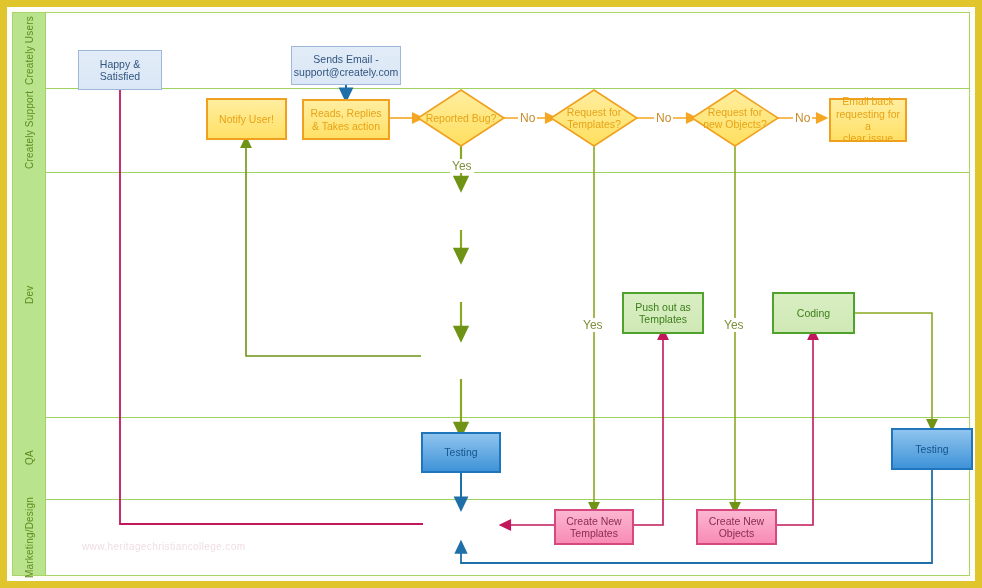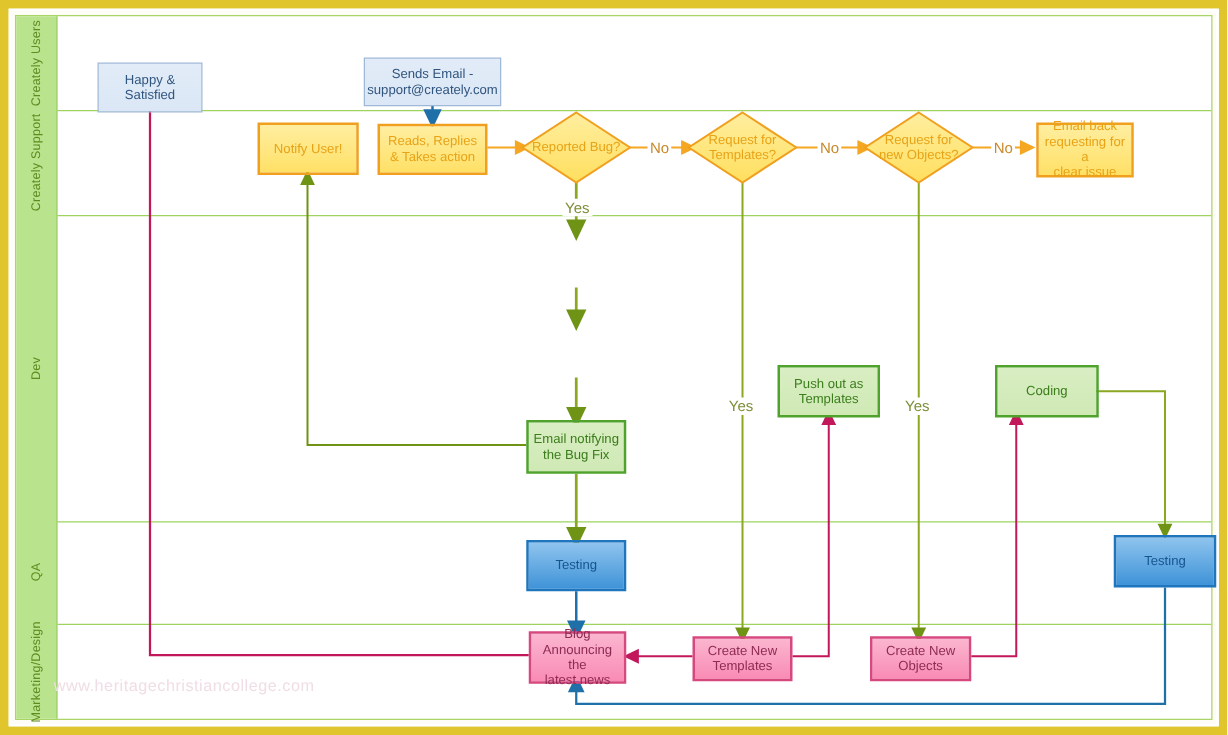--- a/index.html
+++ b/index.html
@@ -13,22 +13,22 @@
   
   #pool{position:absolute;left:12px;top:12px;width:958px;height:564px;box-sizing:border-box;
      border:1px solid #a8d468;background:#ffffff;}
   #lane-header{position:absolute;left:0;top:0;width:33px;height:100%;
      background:#b9e38c;border-right:1px solid #9fd06a;box-sizing:border-box;}
   .lane-label{position:absolute;left:0;width:33px;color:#5f8c1f;font-size:10px;
      letter-spacing:.2px;text-align:center;
      writing-mode:vertical-rl;transform:rotate(180deg);
      display:flex;align-items:center;justify-content:center;white-space:nowrap;}
   .lane-divider{position:absolute;left:33px;right:0;height:0;border-top:1px solid #9ed35f;}
-  .watermark{position:absolute;font-size:13px;color:#f0dde5;letter-spacing:.4px;
-     white-space:nowrap;}
+  .watermark{position:absolute;font-size:10px;color:#f0dde5;letter-spacing:.4px;
+     white-space:nowrap;margin-left:39px;}
 
   
   #wires{position:absolute;left:0;top:0;width:982px;height:588px;pointer-events:none;}
 
   
   .node{position:absolute;box-sizing:border-box;display:flex;align-items:center;
      justify-content:center;text-align:center;line-height:1.18;font-size:10.5px;}
   .node span{display:block;padding:0 3px;}
 
   .n-blue{background:linear-gradient(180deg,#e2ecf8 0%,#dbe7f6 100%);
@@ -174,43 +174,37 @@
   <div class="diamond" style="left:692px;top:90px;width:86px;height:56px;">
     <div class="dlabel">Request for<br>new Objects?</div>
   </div>
 
   <div class="node n-yellow" style="left:829px;top:98px;width:78px;height:44px;">
     <span>Email back<br>requesting for a<br>clear issue</span>
   </div>
 
 
 
-  <div class="node n-green" style="left:421px;top:336px;width:80px;height:43px;">
-    <span>Email notifying<br>the Bug Fix</span>
-  </div>
 
   <div class="node n-green" style="left:622px;top:292px;width:82px;height:42px;">
     <span>Push out as<br>Templates</span>
   </div>
 
-  <div class="node n-green" style="left:772px;top:292px;width:83px;height:42px;margin-left:24px;">
+  <div class="node n-green" style="left:772px;top:292px;width:83px;height:42px;">
     <span>Coding</span>
   </div>
 
   <div class="node n-qa" style="left:421px;top:432px;width:80px;height:41px;">
     <span>Testing</span>
   </div>
 
   <div class="node n-qa" style="left:891px;top:428px;width:82px;height:42px;">
     <span>Testing</span>
   </div>
 
-  <div class="node n-pink" style="left:423px;top:505px;width:78px;height:42px;">
-    <span>Blog<br>Announcing the<br>latest news</span>
-  </div>
 
   <div class="node n-pink" style="left:554px;top:509px;width:80px;height:36px;">
     <span>Create New<br>Templates</span>
   </div>
 
   <div class="node n-pink" style="left:696px;top:509px;width:81px;height:36px;">
     <span>Create New<br>Objects</span>
   </div>
 
   <div class="edge-label yes" style="left:450px;top:159px;">Yes</div>

